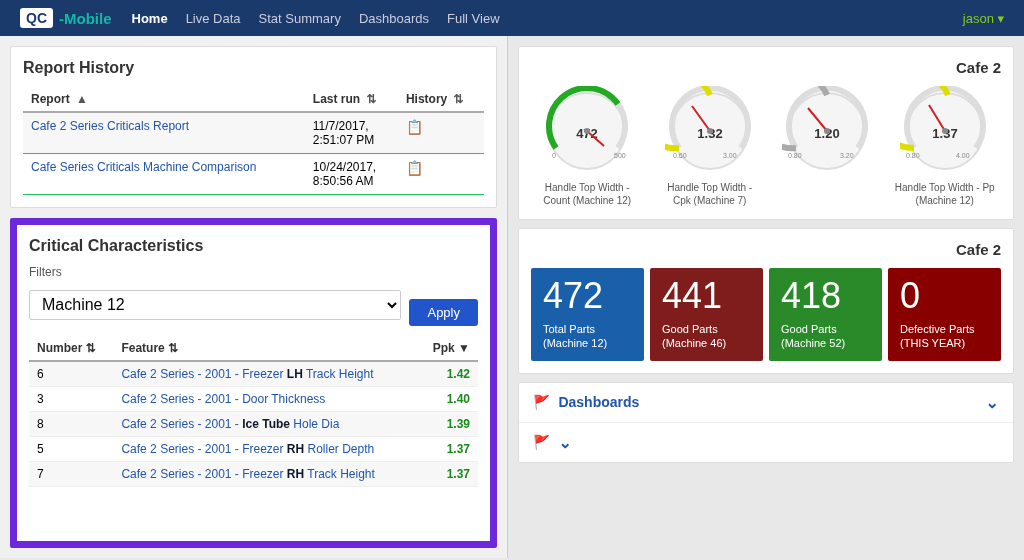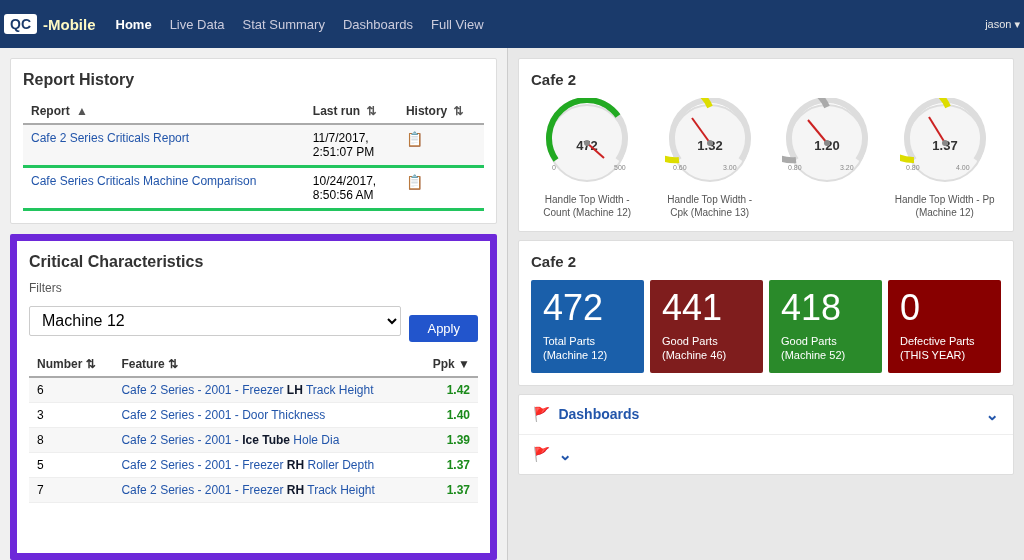--- a/index.html
+++ b/index.html
@@ -3,52 +3,52 @@
   <meta charset="utf-8">
   <style>
     * { box-sizing: border-box; margin: 0; padding: 0; }
     body { font-family: Arial, sans-serif; font-size: 13px; background: #e8e8e8; width: 1024px; height: 560px; overflow: hidden; }
 
     
     .navbar {
       background: #1a3a6b;
       display: flex;
       align-items: center;
-      height: 48px;
-      padding: 0 4px;
+      height: 36px;
+      padding: 0 20px;
       color: white;
     }
     .navbar-brand {
       display: flex;
       align-items: center;
       margin-right: 20px;
     }
     .brand-logo {
       background: white;
       color: #1a3a6b;
       font-weight: bold;
       font-size: 14px;
       padding: 2px 6px;
       border-radius: 3px;
       margin-right: 6px;
     }
     .brand-mobile {
-      color: #fef9c3;
+      color: #14b8a6;
       font-size: 15px;
       font-weight: bold;
     }
     .nav-links { display: flex; gap: 18px; flex: 1; }
     .nav-link {
       color: #ccd;
       font-size: 13px;
       cursor: pointer;
       text-decoration: none;
     }
     .nav-link.active { color: white; font-weight: bold; }
-    .nav-user { color: #e5e5e5; font-size: 11px; }
+    .nav-user { color: #84cc16; font-size: 13px; }
 
     
     .main-content {
       display: flex;
       height: 522px;
       gap: 0;
     }
 
     
     .left-panel {
@@ -87,21 +87,21 @@
       font-weight: bold;
       background: white;
     }
     .report-table th .sort-arrow {
       display: inline-block;
       margin-left: 3px;
       color: #555;
     }
     .report-table td {
       padding: 6px 8px;
-      border-bottom: 3px solid #22c55e;
+      border-bottom: 1px solid #22c55e;
       vertical-align: top;
     }
     .report-table tr:nth-child(odd) td { background: #f7f7f7; }
     .report-table tr:nth-child(even) td { background: white; }
     .report-link { color: #2255aa; text-decoration: none; cursor: pointer; }
     .report-icon { color: #888; font-size: 14px; }
 
     
     .critical-section {
       background: white;
@@ -172,21 +172,21 @@
     }
 
     
     .cafe-gauges-card {
       background: white;
       border: 1px solid #ddd;
       border-radius: 2px;
       padding: 12px;
       margin-bottom: 8px;
     }
-    .cafe-title { font-size: 15px; font-weight: bold; color: #333; margin-bottom: 10px; }
+    .cafe-title { font-size: 15px; font-weight: bold; color: #333; margin-bottom: 10px; text-align: right; }
     .gauges-row { display: flex; gap: 10px; justify-content: space-around; }
     .gauge-item { display: flex; flex-direction: column; align-items: center; text-align: center; }
     .gauge-label { font-size: 10px; color: #555; margin-top: 5px; max-width: 100px; line-height: 1.3; }
 
     
     .cafe-stats-card {
       background: white;
       border: 1px solid #ddd;
       border-radius: 2px;
       padding: 12px;
@@ -355,21 +355,21 @@
           <svg class="gauge-svg" viewBox="0 0 90 90">
             <circle cx="45" cy="45" r="38" fill="#f5f5f5" stroke="#ddd" stroke-width="2"></circle>
             <path d="M 14 62 A 38 38 0 1 1 76 62" fill="none" stroke="#ddd" stroke-width="6"></path>
             <path d="M 14 62 A 38 38 0 1 1 45 9" fill="none" stroke="#dddd00" stroke-width="6"></path>
             <text x="45" y="52" text-anchor="middle" font-size="13" font-weight="bold" fill="#333">1.32</text>
             <line x1="45" y1="45" x2="27" y2="20" stroke="#cc2222" stroke-width="2"></line>
             <circle cx="45" cy="45" r="3" fill="#888"></circle>
             <text x="8" y="72" font-size="7" fill="#888">0.60</text>
             <text x="58" y="72" font-size="7" fill="#888">3.00</text>
           </svg>
-          <div class="gauge-label">Handle Top Width - Cpk (Machine 13)</div>
+          <div class="gauge-label">Handle Top Width - Cpk (Machine 7)</div>
         </div>
 
         <div class="gauge-item">
           <svg class="gauge-svg" viewBox="0 0 90 90">
             <circle cx="45" cy="45" r="38" fill="#f5f5f5" stroke="#ddd" stroke-width="2"></circle>
             <path d="M 14 62 A 38 38 0 1 1 76 62" fill="none" stroke="#ddd" stroke-width="6"></path>
             <path d="M 14 62 A 38 38 0 1 1 45 9" fill="none" stroke="#aaaaaa" stroke-width="6"></path>
             <text x="45" y="52" text-anchor="middle" font-size="13" font-weight="bold" fill="#333">1.20</text>
             <line x1="45" y1="45" x2="26" y2="22" stroke="#cc2222" stroke-width="2"></line>
             <circle cx="45" cy="45" r="3" fill="#888"></circle>

